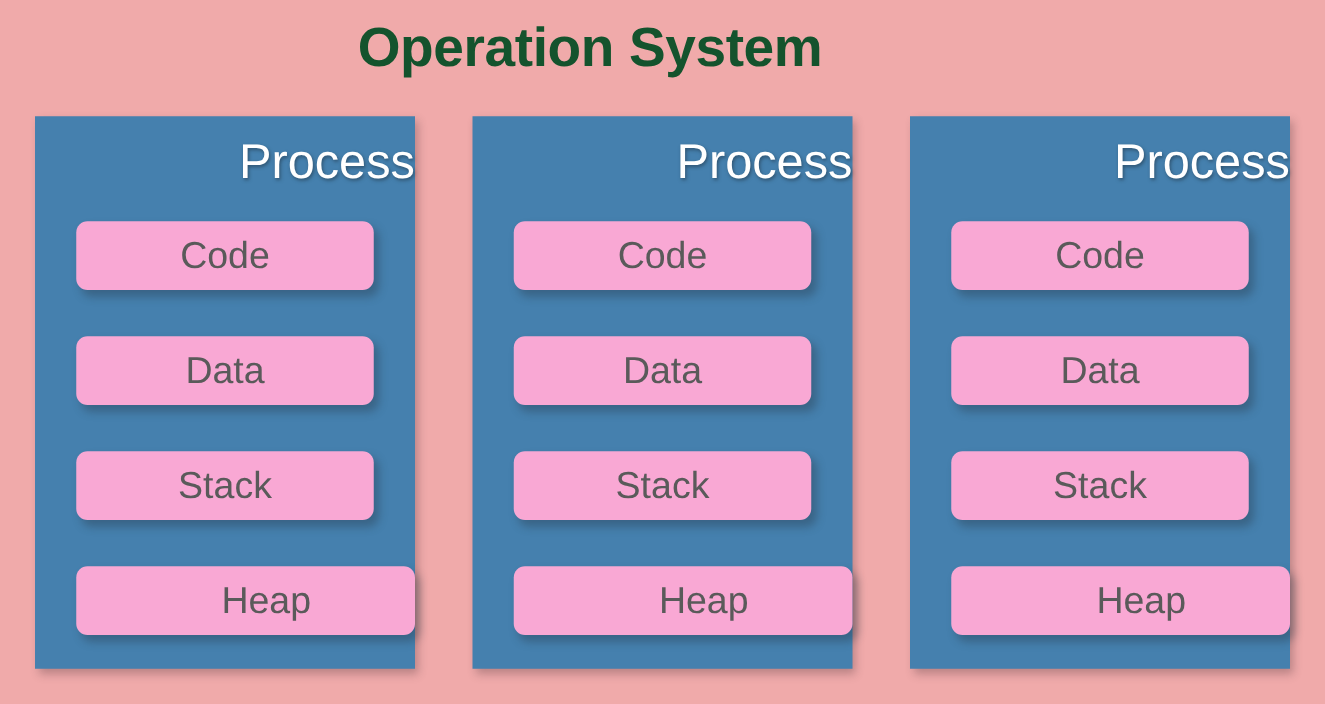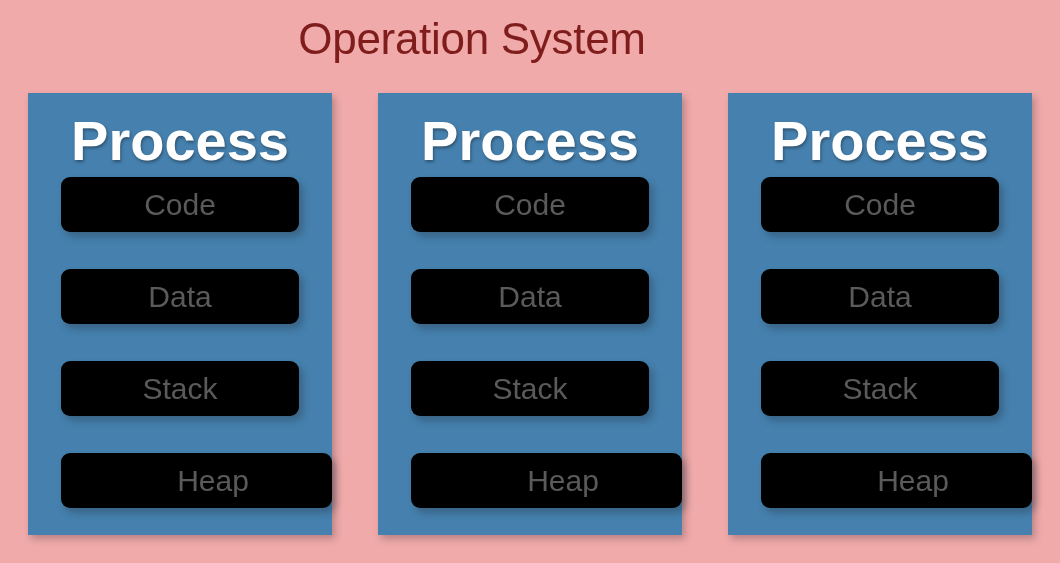--- a/index.html
+++ b/index.html
@@ -22,22 +22,22 @@
   }
 
   
   .os-title {
     position: absolute;
     left: 0;
     top: 14px;
     width: 944px;
     text-align: center;
     font-size: 44px;
-    font-weight: 400;
-    color: #7f1d1d;
+    font-weight: 700;
+    color: #14532d;
     letter-spacing: -0.3px;
     line-height: 1.15;
     white-space: nowrap;
   }
 
   
   .process-row {
     position: absolute;
     left: 28px;
     top: 93px;
@@ -55,40 +55,40 @@
     padding: 0;
     position: relative;
     box-shadow: 3px 4px 7px rgba(60, 40, 45, 0.30);
   }
 
   .process-heading {
     position: absolute;
     left: 0;
     top: 14px;
     width: 100%;
-    text-align: center;
-    font-size: 56px;
-    font-weight: 700;
+    text-align: right;
+    font-size: 39px;
+    font-weight: 400;
     color: #FFFFFF;
     line-height: 1.2;
     text-shadow: 1px 2px 3px rgba(30, 45, 60, 0.55);
     white-space: nowrap;
   }
 
   .segments {
     position: absolute;
     left: 33px;
     top: 84px;
     width: 238px;
   }
 
   .segment {
     width: 238px;
     height: 55px;
-    background: #000000;
+    background: #f9a8d4;
     border-radius: 9px;
     display: flex;
     align-items: center;
     justify-content: center;
     box-shadow: 4px 5px 7px rgba(40, 55, 70, 0.38);
     margin-bottom: 37px;
   }
 
   .segment:last-child {
     margin-bottom: 0;

